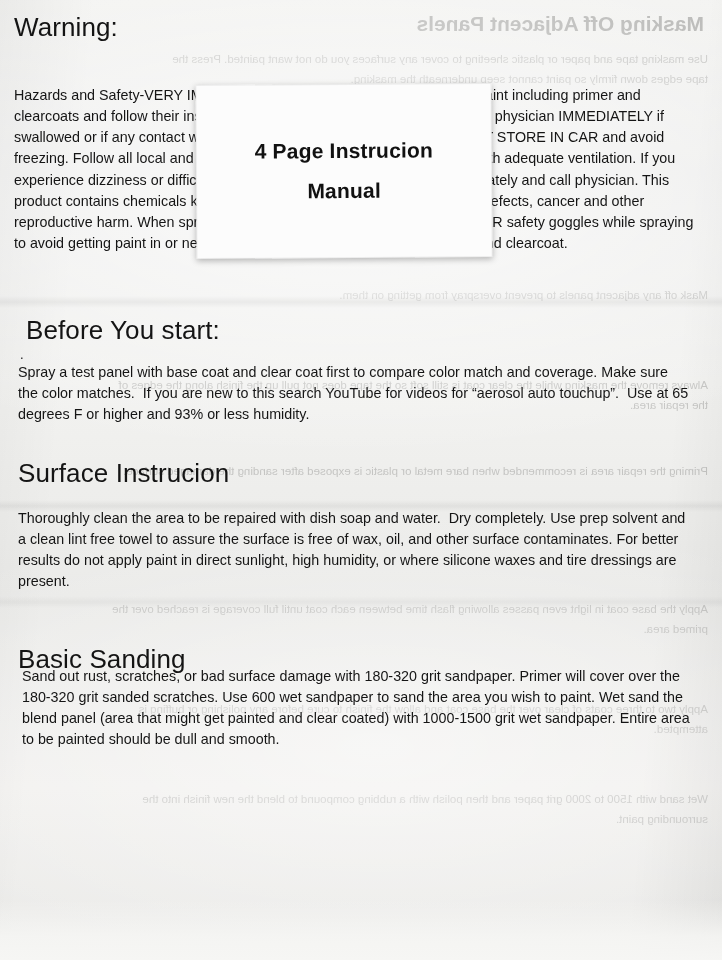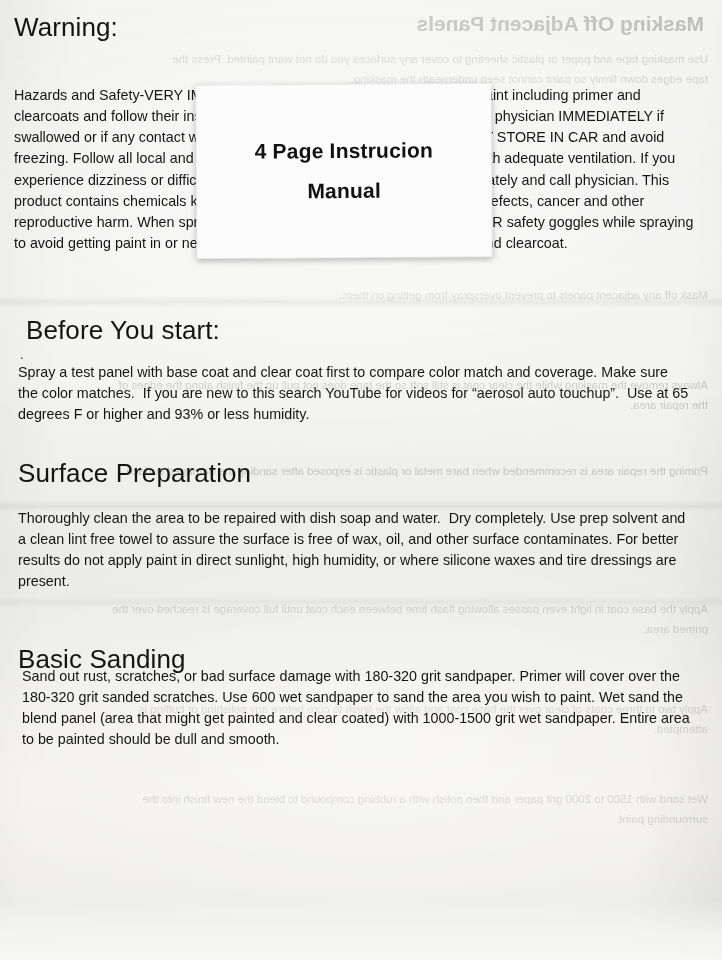--- a/index.html
+++ b/index.html
@@ -166,21 +166,21 @@
 
   <div class="content">
 
     <div class="heading" id="warning-heading">Warning:</div>
     <div class="para" id="warning-body">Hazards and Safety-VERY IMPORTANT. Read all labels on the touch-up paint including primer and clearcoats and follow their instructions. Keep out of reach of children. Call a physician IMMEDIATELY if swallowed or if any contact with skin or eyes. Do not exceed 120F. DO NOT STORE IN CAR and avoid freezing. Follow all local and federal regulations for proper disposal. Use with adequate ventilation. If you experience dizziness or difficulty breathing discontinue product use immediately and call physician. This product contains chemicals known to the State of California to cause birth defects, cancer and other reproductive harm. When spraying wear an active paint respirator and WEAR safety goggles while spraying to avoid getting paint in or near your eyes. This includes the primer, paint and clearcoat.</div>
 
     <div class="heading" id="before-heading">Before You start:</div>
     <div class="para" id="before-dot">.</div>
     <div class="para" id="before-body">Spray a test panel with base coat and clear coat first to compare color match and coverage. Make sure the color matches.  If you are new to this search YouTube for videos for “aerosol auto touchup”.  Use at 65 degrees F or higher and 93% or less humidity.</div>
 
-    <div class="heading" id="surface-heading">Surface Preparation</div>
+    <div class="heading" id="surface-heading">Surface Instrucion</div>
     <div class="para" id="surface-body">Thoroughly clean the area to be repaired with dish soap and water.  Dry completely. Use prep solvent and a clean lint free towel to assure the surface is free of wax, oil, and other surface contaminates. For better results do not apply paint in direct sunlight, high humidity, or where silicone waxes and tire dressings are present.</div>
 
     <div class="heading" id="sanding-heading">Basic Sanding</div>
     <div class="para" id="sanding-body">Sand out rust, scratches, or bad surface damage with 180-320 grit sandpaper. Primer will cover over the 180-320 grit sanded scratches. Use 600 wet sandpaper to sand the area you wish to paint. Wet sand the blend panel (area that might get painted and clear coated) with 1000-1500 grit wet sandpaper. Entire area to be painted should be dull and smooth.</div>
 
   </div>
 
   <div id="sticker">
     <div class="sticker-line">4 Page Instrucion</div>
     <div class="sticker-line">Manual</div>

